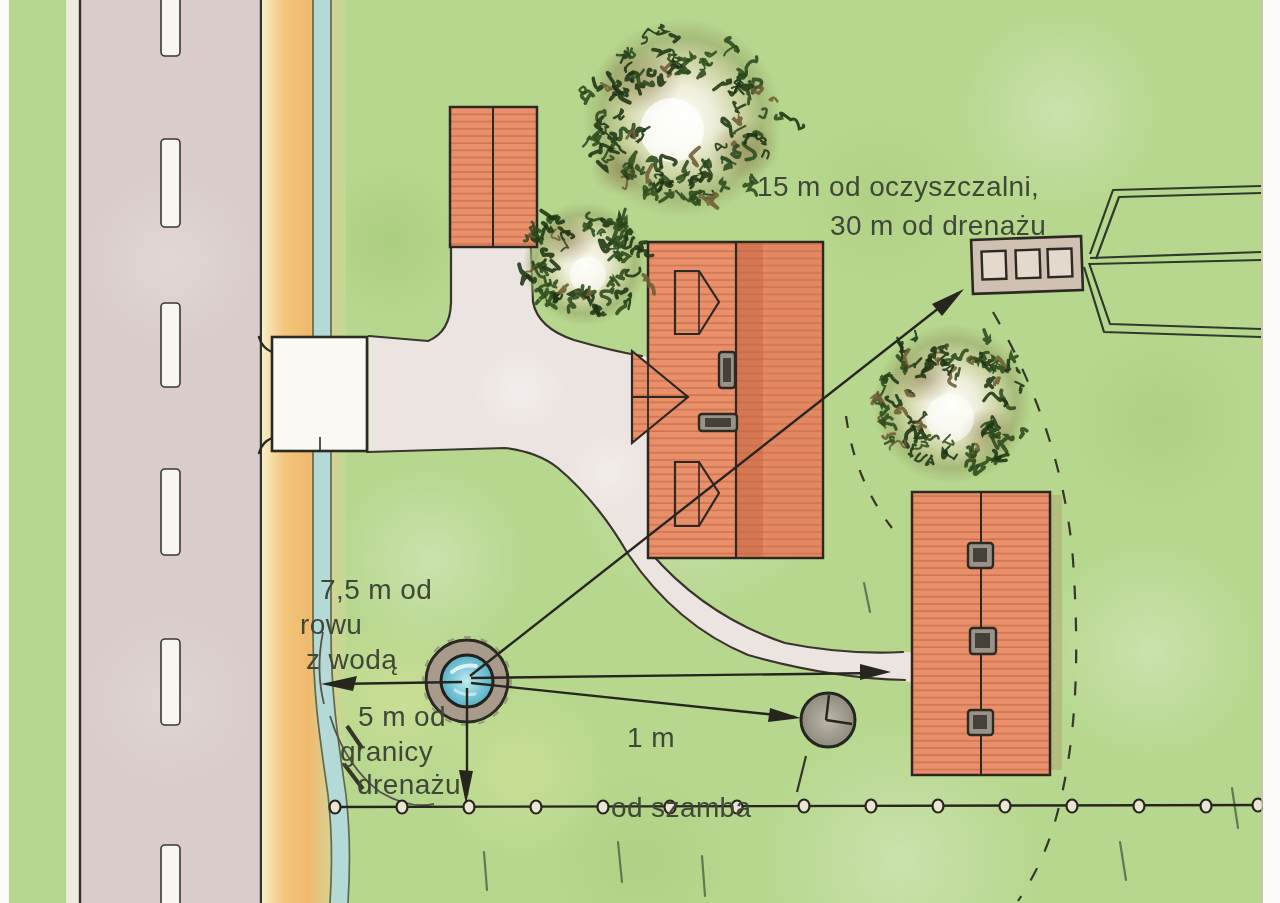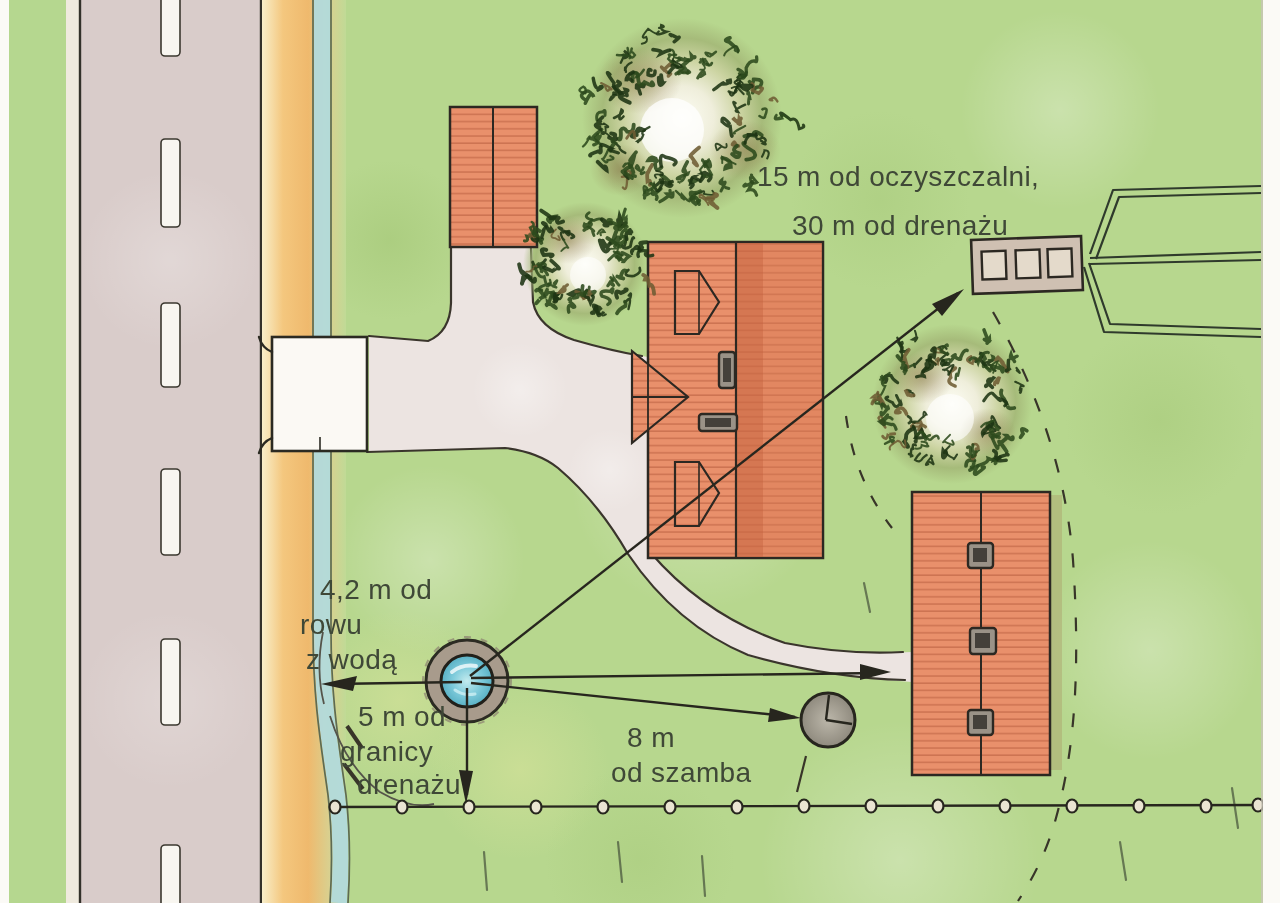--- a/index.html
+++ b/index.html
@@ -546,26 +546,26 @@
     <polygon points="891,672 860,664 860,680"></polygon>
   </g>
 
   <g>
     <rect x="0" y="0" width="9" height="903" fill="#fbfaf6"></rect>
     <line x1="1262" y1="0" x2="1262" y2="903" stroke="#c8c4b8" stroke-width="1.5"></line>
     <rect x="1263" y="0" width="17" height="903" fill="#fbfaf6"></rect>
   </g>
 </svg>
 
-  <div class="lbl" style="left:757px;top:163px">15 m od oczyszczalni,</div>
-  <div class="lbl" style="left:792px;top:212px">30 m od drenażu</div>
-
-  <div class="lbl" style="left:320px;top:576px">4,2 m od</div>
+  <div class="lbl" style="left:757px;top:173px">15 m od oczyszczalni,</div>
+  <div class="lbl" style="left:830px;top:212px">30 m od drenażu</div>
+
+  <div class="lbl" style="left:320px;top:576px">7,5 m od</div>
   <div class="lbl" style="left:300px;top:611px">rowu</div>
   <div class="lbl" style="left:306px;top:646px">z wodą</div>
 
   <div class="lbl" style="left:358px;top:703px">5 m od</div>
   <div class="lbl" style="left:340px;top:738px">granicy</div>
   <div class="lbl" style="left:357px;top:771px">drenażu</div>
 
-  <div class="lbl" style="left:627px;top:724px">8 m</div>
-  <div class="lbl" style="left:611px;top:759px">od szamba</div>
+  <div class="lbl" style="left:627px;top:724px">1 m</div>
+  <div class="lbl" style="left:611px;top:794px">od szamba</div>
 </div>
 
 </body></html>

